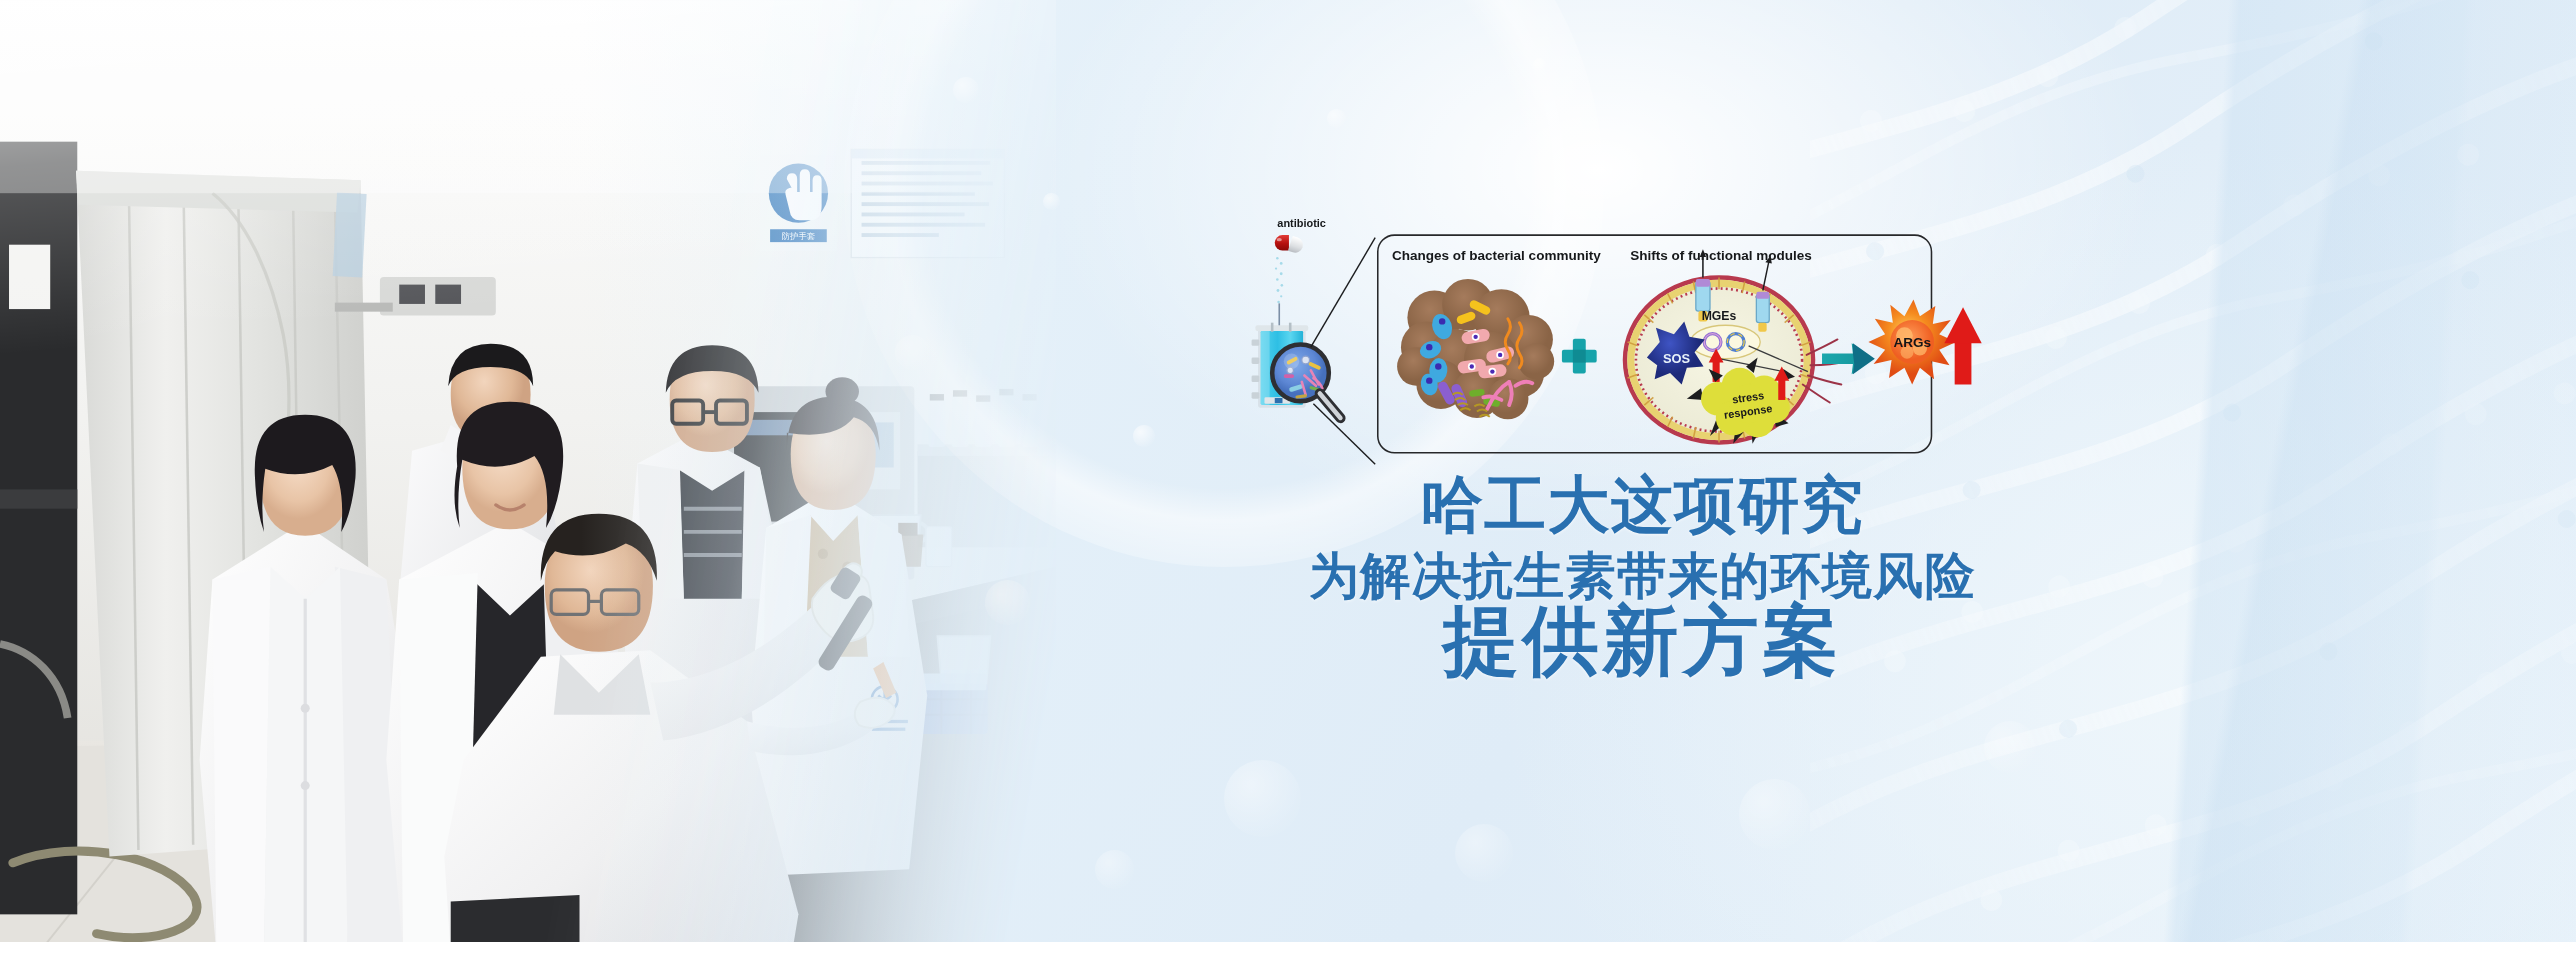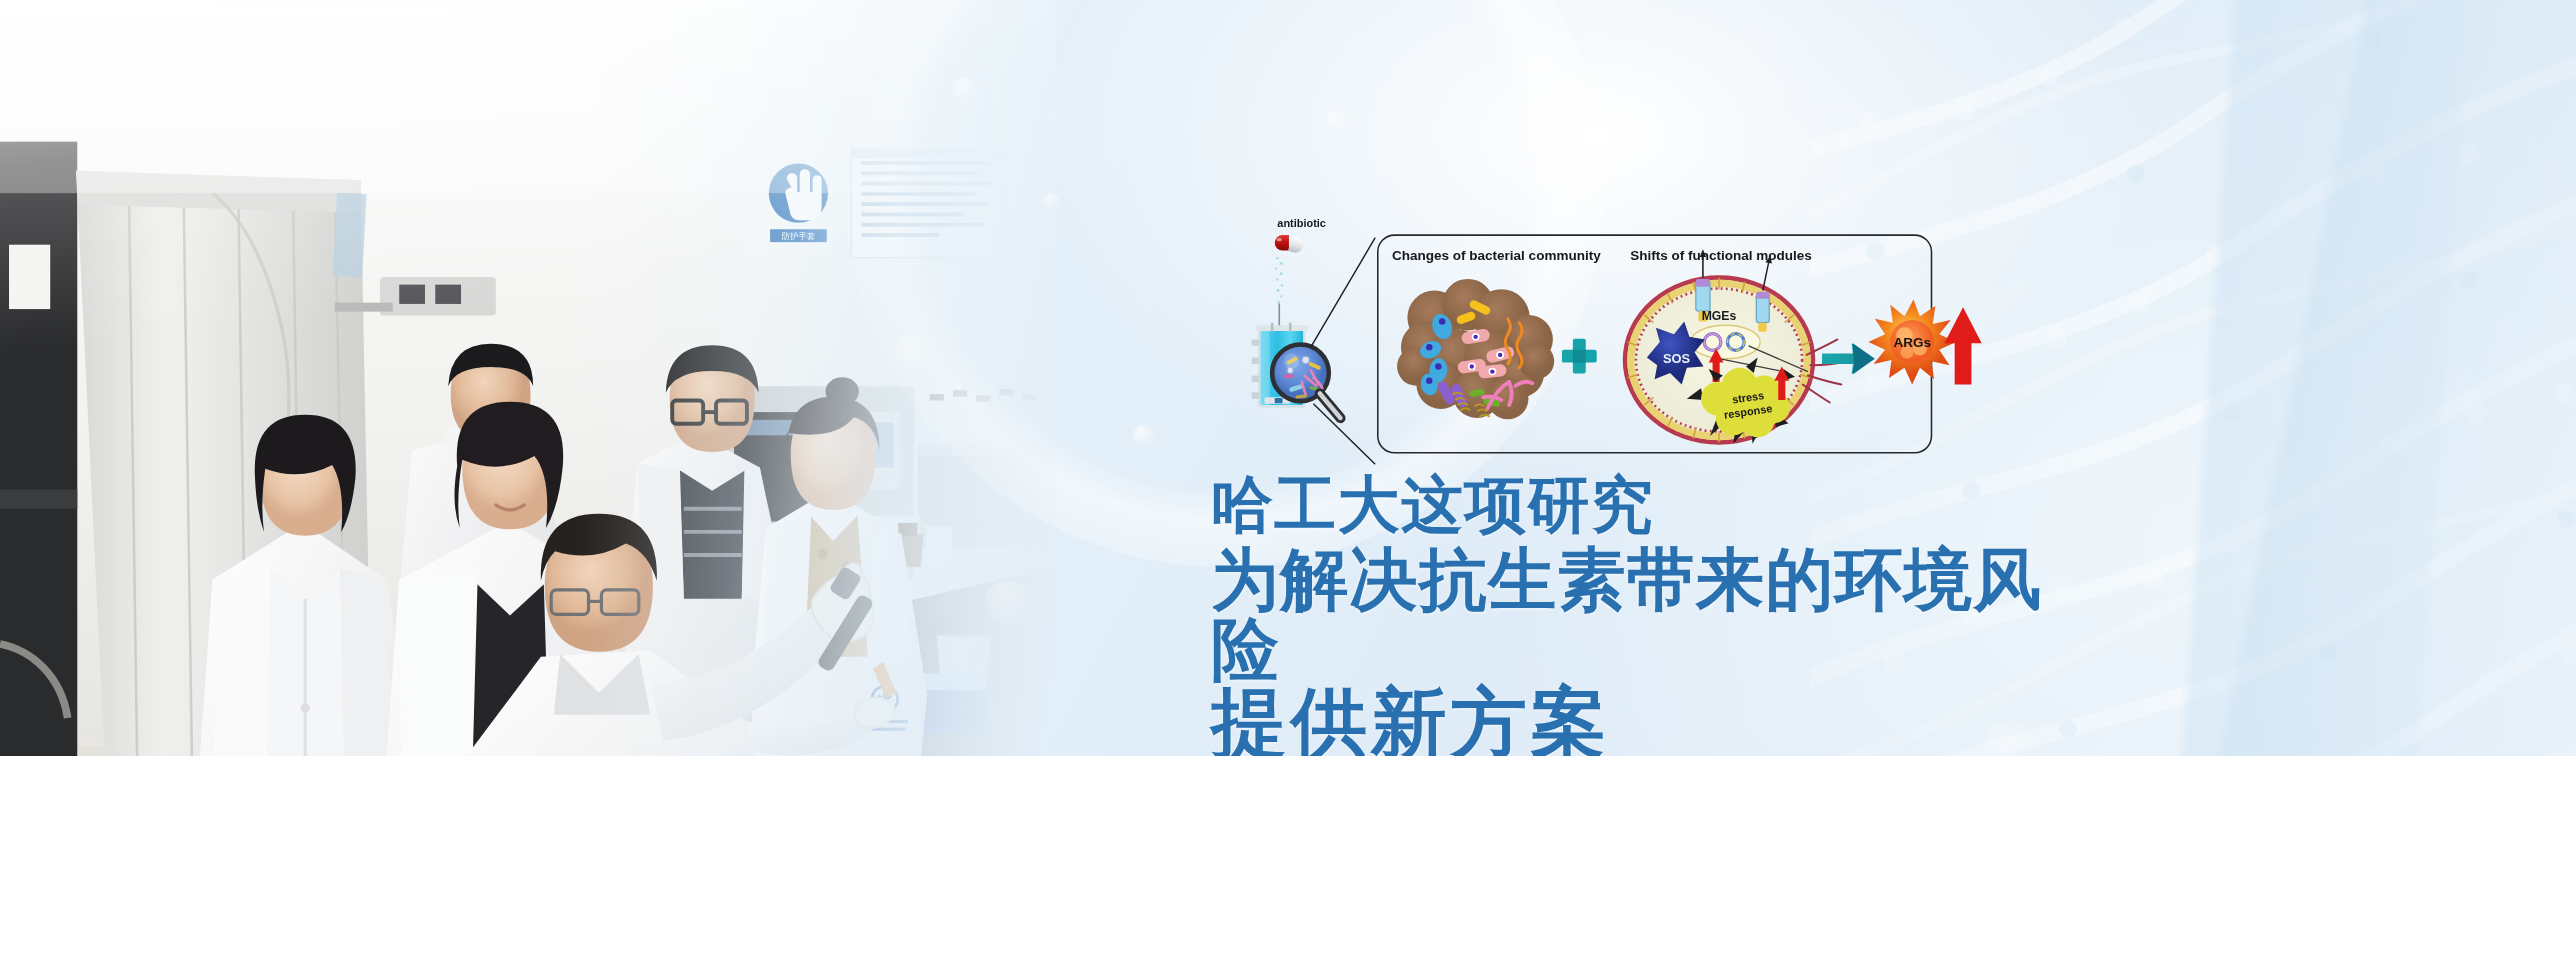--- a/index.html
+++ b/index.html
@@ -1,19 +1,19 @@
 <!DOCTYPE html>
 <html style="font-size:10.3px"><head>
 <meta charset="utf-8">
 <title>HIT Research Banner</title>
 <style>
   html,body{margin:0;padding:0;background:#fff;}
   *{box-sizing:border-box;}
   #stage{
-    position:relative;width:2576px;height:756px;overflow:hidden;
+    position:relative;width:2576px;height:942px;overflow:hidden;
     font-family:"Liberation Sans","DejaVu Sans",sans-serif;
     background:#fdba74;
   }
 
   
   .bg-base{position:absolute;inset:0;
     background:
       radial-gradient(ellipse 902px 580px at 62% 18%, #ffffff 0%, rgba(255,255,255,0) 62%),
       radial-gradient(ellipse 1030px 773px at 86% 72%, #eef6fb 0%, rgba(238,246,251,0) 70%),
       linear-gradient(118deg,#f3fafd 0%,#e4f0f9 38%,#dfecf7 62%,#e8f2fa 100%);
@@ -42,26 +42,26 @@
   .photo-haze{position:absolute;inset:0;pointer-events:none;
     background:linear-gradient(175deg, rgba(255,255,255,.72) 0%, rgba(255,255,255,.22) 16%, rgba(255,255,255,0) 34%),
                linear-gradient(90deg, rgba(255,255,255,0) 55%, rgba(232,243,250,.45) 78%, rgba(232,243,250,.9) 100%);}
 
   
   .abstract{position:absolute;left:1249px;top:213px;width:734px;height:258px;}
   .abstract svg{display:block;overflow:visible;}
   .lbl{font-family:"Liberation Sans","DejaVu Sans",sans-serif;font-weight:bold;fill:#16181a;}
 
   
-  .headline{position:absolute;left:1211px;top:473px;width:863px;text-align:left;
+  .headline{position:absolute;left:1211px;top:473px;width:863px;text-align:center;
     font-family:"DejaVu Sans","Liberation Sans",sans-serif;font-weight:900;
     color:#2970b0;line-height:1.02;letter-spacing:1.3px;
     text-shadow:0 1.3px 3.2px rgba(255,255,255,.65);}
   .hl-1{font-size:62px;}
-  .hl-2{font-size:68px;margin-top:9px;}
+  .hl-2{font-size:50px;margin-top:15px;}
   .hl-3{font-size:76px;letter-spacing:3.9px;}
 </style>
 </head>
 <body>
 
 <div id="stage">
 
   <div class="bg-base"></div>
 
   <svg class="dna" viewBox="0 0 1250 1640" preserveAspectRatio="none">

